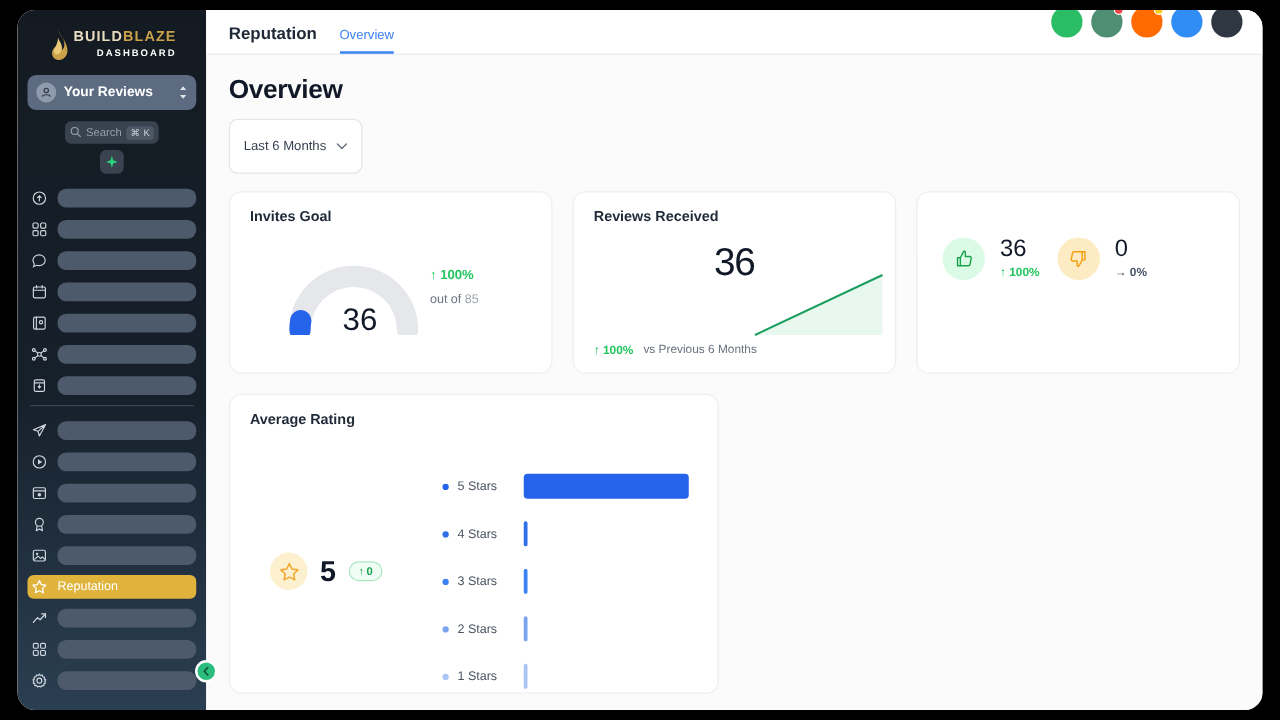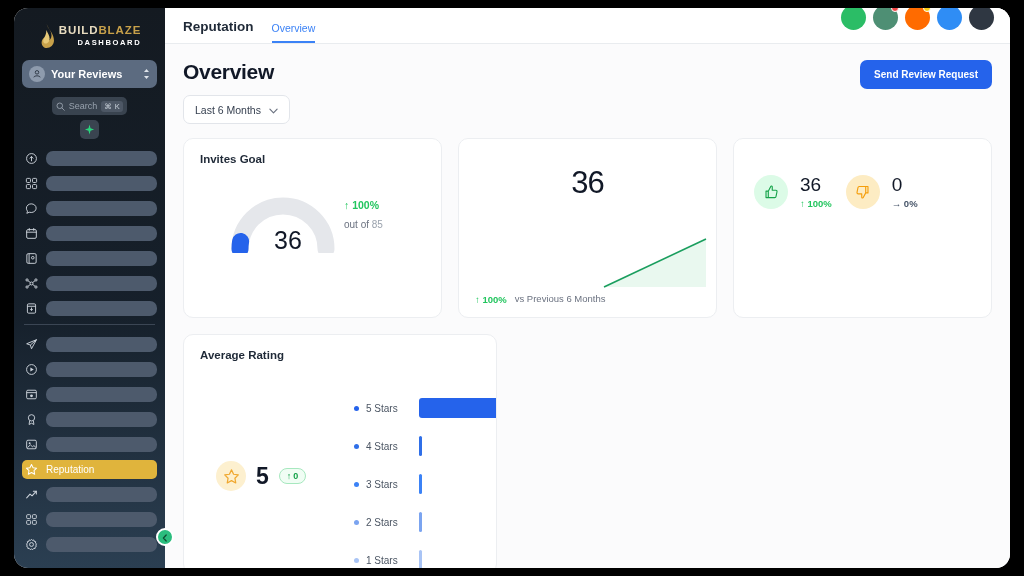--- a/index.html
+++ b/index.html
@@ -100,36 +100,36 @@
   .tab {
     font-size: 10.5px; color:#3b82f6; font-weight:500;
     padding-bottom: 7px; border-bottom: 2px solid #3b82f6;
   }
 
   .content { padding: 16px 18px 0 18px; height: calc(100% - 36px); overflow:hidden; position:relative;}
   .page-title { font-size: 21px; font-weight: 600; color:#111827; letter-spacing:-0.3px; }
   .filter-row { margin-top: 11px; }
   .filter {
     display:inline-flex; align-items:center; gap:8px;
-    height: 29px; padding: 0 11px;
+    height: 44px; padding: 0 11px;
     border:1px solid #e2e5ea; background:#fff; border-radius: 7px;
     font-size: 10.5px; color:#374151; font-weight:500;
   }
   .send-btn {
     position:absolute; right:18px; top:16px;
     background:#2563eb; color:#fff;
     font-size:10px; font-weight:700;
     padding: 9px 14px; border-radius: 7px;
     border:none;
   }
 
   .cards { display:flex; gap: 16px; margin-top: 14px; }
   .card {
     background:#fff; border:1px solid #eceef1; border-radius: 10px;
-    flex:1; height: 180px; padding: 14px 16px; position:relative;
+    flex:1; height: 146px; padding: 14px 16px; position:relative;
   }
   .card-title { font-size: 11.5px; font-weight:600; color:#1f2937; }
 
   
   .gauge-wrap { position:absolute; left: 44px; top: 52px; width: 110px; height: 62px; }
   .kpi-right { position:absolute; left: 160px; top: 60px; }
   .up-pct { color:#22c55e; font-size:10.5px; font-weight:600; }
   .out-of { color:#6b7280; font-size:10px; margin-top: 8px; }
   .out-of b { font-weight:400; color:#9aa2ad; }
 
@@ -147,21 +147,21 @@
   .bubble.up { background:#dcfbe7; }
   .bubble.down { background:#fdecc3; }
   .sent-val { font-size: 19px; color:#111827; font-weight:500; line-height:1; }
   .sent-delta { font-size:9.5px; font-weight:600; margin-top:4px; }
   .sent-delta.green { color:#22c55e; }
   .sent-delta.grey { color:#475569; }
 
   
   .rating-card {
     margin-top: 16px; background:#fff; border:1px solid #eceef1; border-radius:10px;
-    width: 314px; height: 240px; padding: 14px 16px; position:relative; overflow:hidden;
+    width: 392px; height: 240px; padding: 14px 16px; position:relative; overflow:hidden;
   }
   .avg-block { position:absolute; left: 32px; top: 126px; display:flex; align-items:center; gap: 10px;}
   .star-bubble { width: 30px; height:30px; border-radius:50%; background:#fdf0cf; display:flex;align-items:center;justify-content:center; flex:0 0 30px;}
   .avg-val { font-size: 23px; font-weight: 700; color:#111827; }
   .avg-badge {
     border:1px solid #a7e8bf; background:#f0fdf4; color:#16a34a;
     font-size: 9px; font-weight:600; border-radius: 9px; padding: 2px 7px;
     display:inline-flex; align-items:center; gap:2px;
   }
   .bars { position:absolute; left: 170px; top: 54px; right: 16px; }
@@ -416,21 +416,20 @@
           </span>
         <span class="av" style="background:#2f8df5"></span>
         <span class="av" style="background:#2f3742"></span>
       </div>
     </div>
 
     <div class="content">
 
       <h1 class="page-title">Overview</h1>
 
-      <button class="send-btn">Send Review Request</button>
 
       <div class="filter-row">
         <div class="filter">
           <span>Last 6 Months</span>
           <span>
             <svg width="9" height="6" viewBox="0 0 10 6">
                 <path d="M1 1 L5 5 L9 1" fill="none" stroke="#6b7280" stroke-width="1.3" stroke-linecap="round" stroke-linejoin="round"></path>
               </svg>
           </span>
         </div>
@@ -451,20 +450,21 @@
             <div class="up-pct">
               <span>↑</span> <span>100%</span>
             </div>
             <div class="out-of">
               <span>out of</span> <b>85</b>
             </div>
           </div>
         </div>
 
         <div class="card">
+          <div class="card-title">Reviews Received</div>
           <div class="big-num">36</div>
           <div class="rr-foot">
             <span class="rr-pct">
               <span>↑</span> <span>100%</span>
             </span>
             <span class="rr-vs">vs Previous 6 Months</span>
           </div>
           <div class="spark">
             <svg width="118" height="72" viewBox="0 0 118 72" preserveAspectRatio="none">
               <path d="M6 60 L108 12 L108 60 Z" fill="#e9f8ef"></path>

